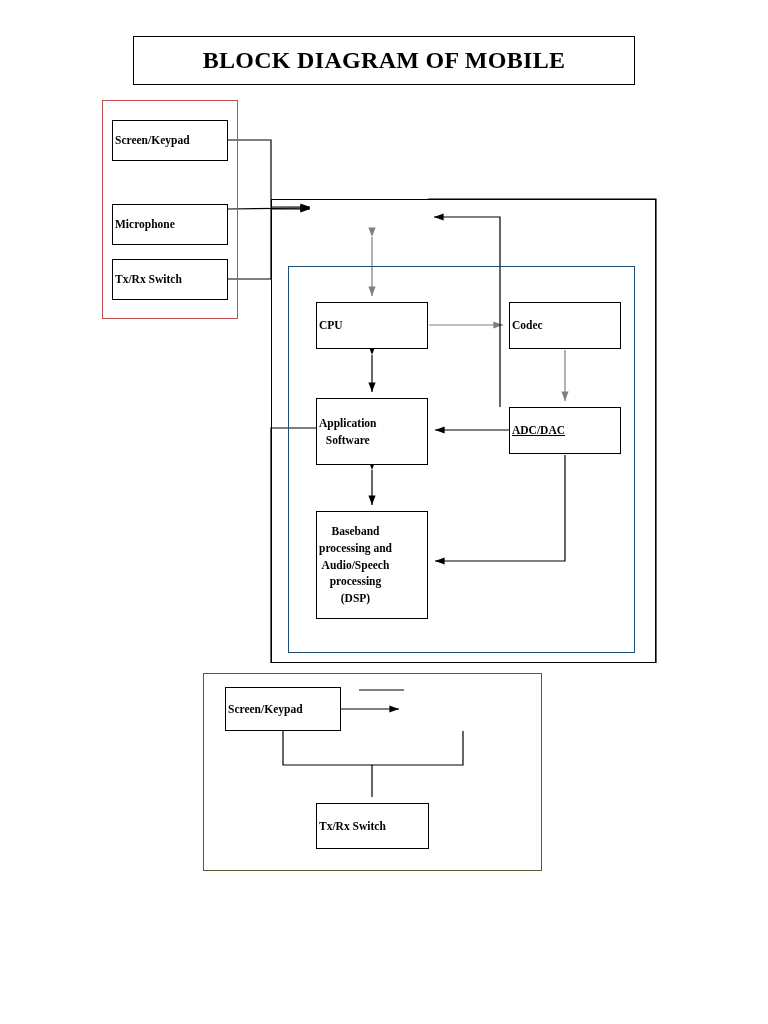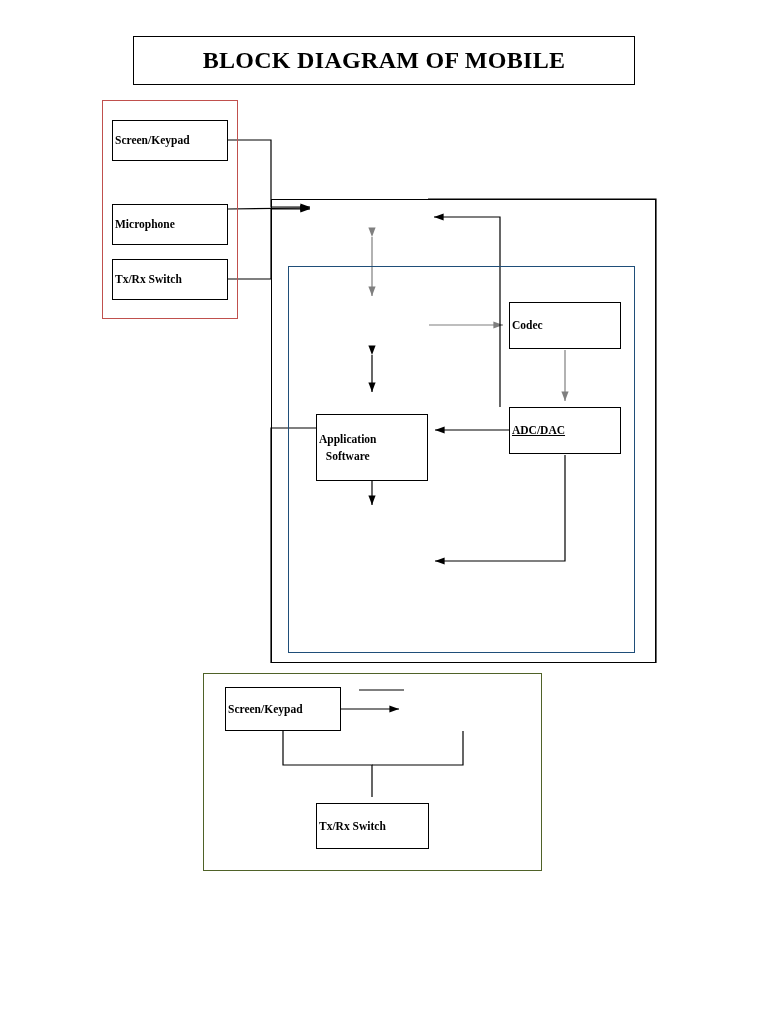--- a/index.html
+++ b/index.html
@@ -160,28 +160,34 @@
   <div class="block" style="left:112px; top:120px; width:116px; height:41px;">
     <span>Screen/Keypad</span>
   </div>
   <div class="block" style="left:112px; top:189px; width:116px; height:41px;margin-top:15px;">
     <span>Microphone</span>
   </div>
   <div class="block" style="left:112px; top:259px; width:116px; height:41px;">
     <span>Tx/Rx Switch</span>
   </div>
 
+  <div class="block" style="left:316px; top:302px; width:112px; height:47px;">
+    <span>CPU</span>
+  </div>
   <div class="block" style="left:509px; top:302px; width:112px; height:47px;">
     <span>Codec</span>
   </div>
-  <div class="block" style="left:316px; top:398px; width:112px; height:67px;margin-top:16px;">
+  <div class="block" style="left:316px; top:398px; width:112px; height:67px;">
     <span>Application<br>Software</span>
   </div>
   <div class="block" style="left:509px; top:407px; width:112px; height:47px;text-decoration:underline;">
     <span>ADC/DAC</span>
+  </div>
+  <div class="block" style="left:316px; top:511px; width:112px; height:108px;">
+    <span>Baseband<br>processing and<br>Audio/Speech<br>processing<br>(DSP)</span>
   </div>
 
   <div class="block" style="left:225px; top:687px; width:116px; height:44px;">
     <span>Screen/Keypad</span>
   </div>
   <div class="block" style="left:316px; top:803px; width:113px; height:46px;">
     <span>Tx/Rx Switch</span>
   </div>
 
 </div>

